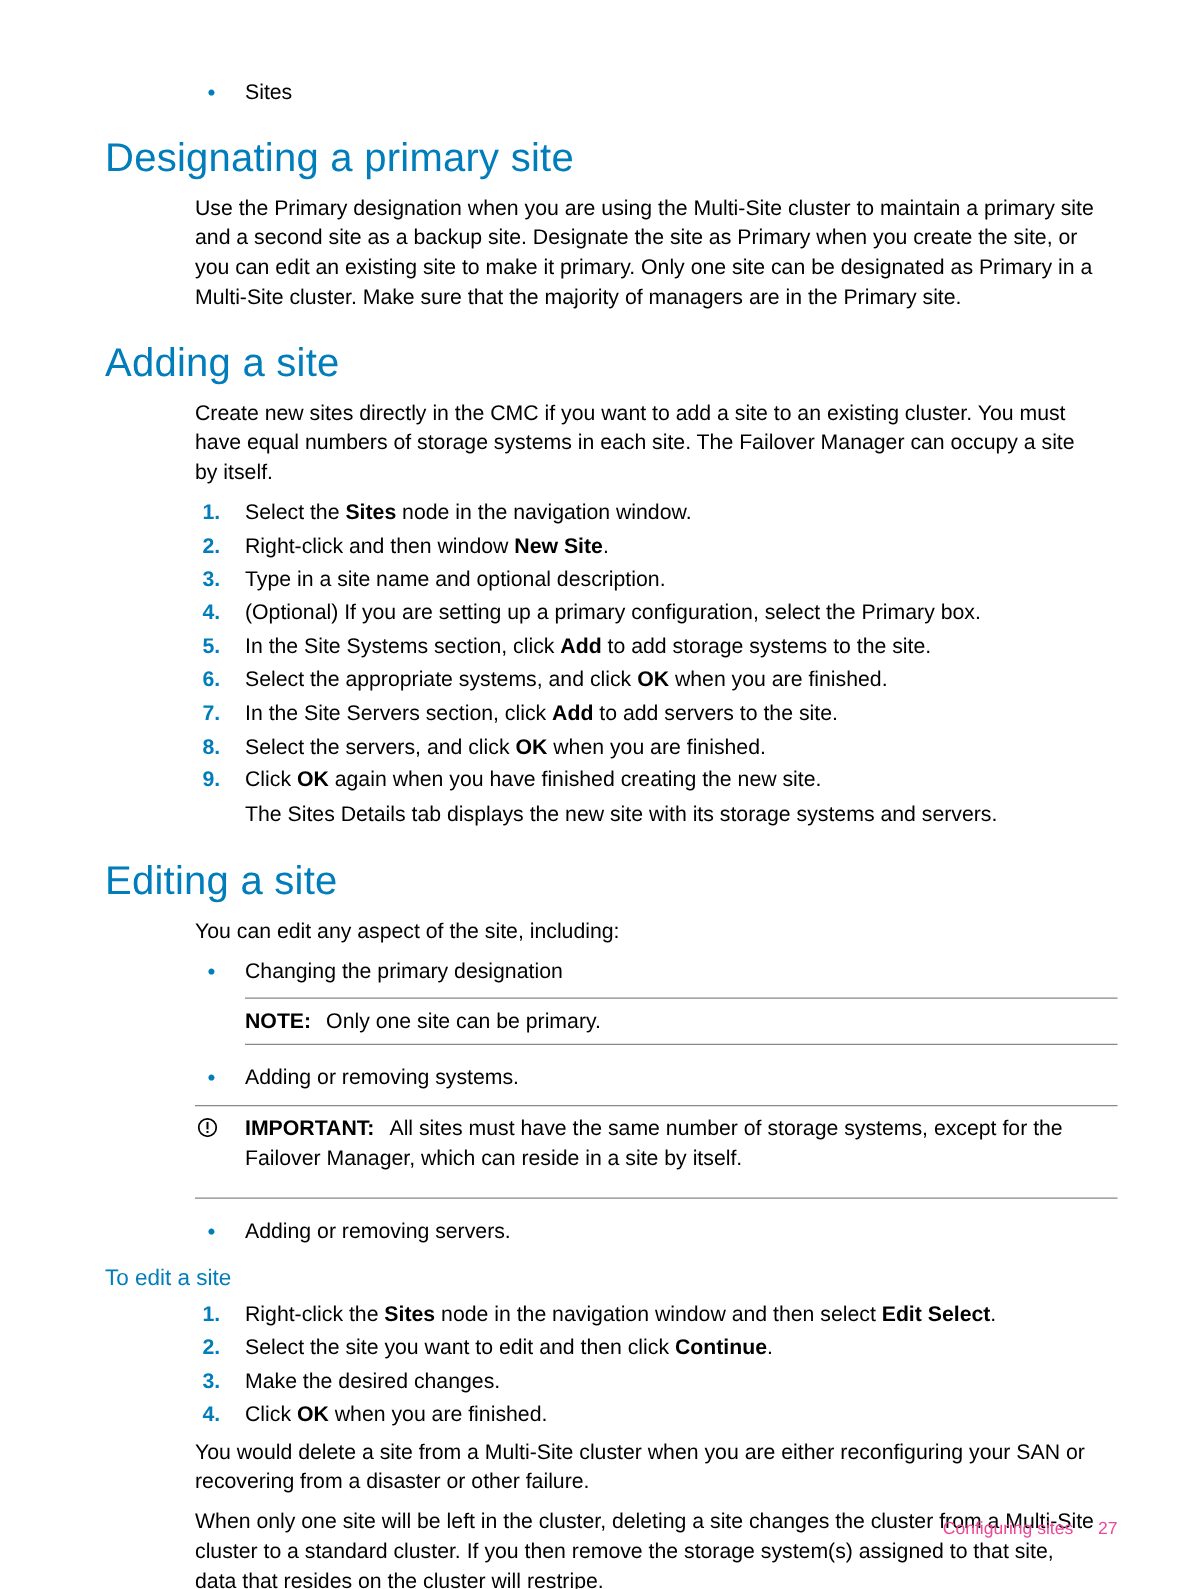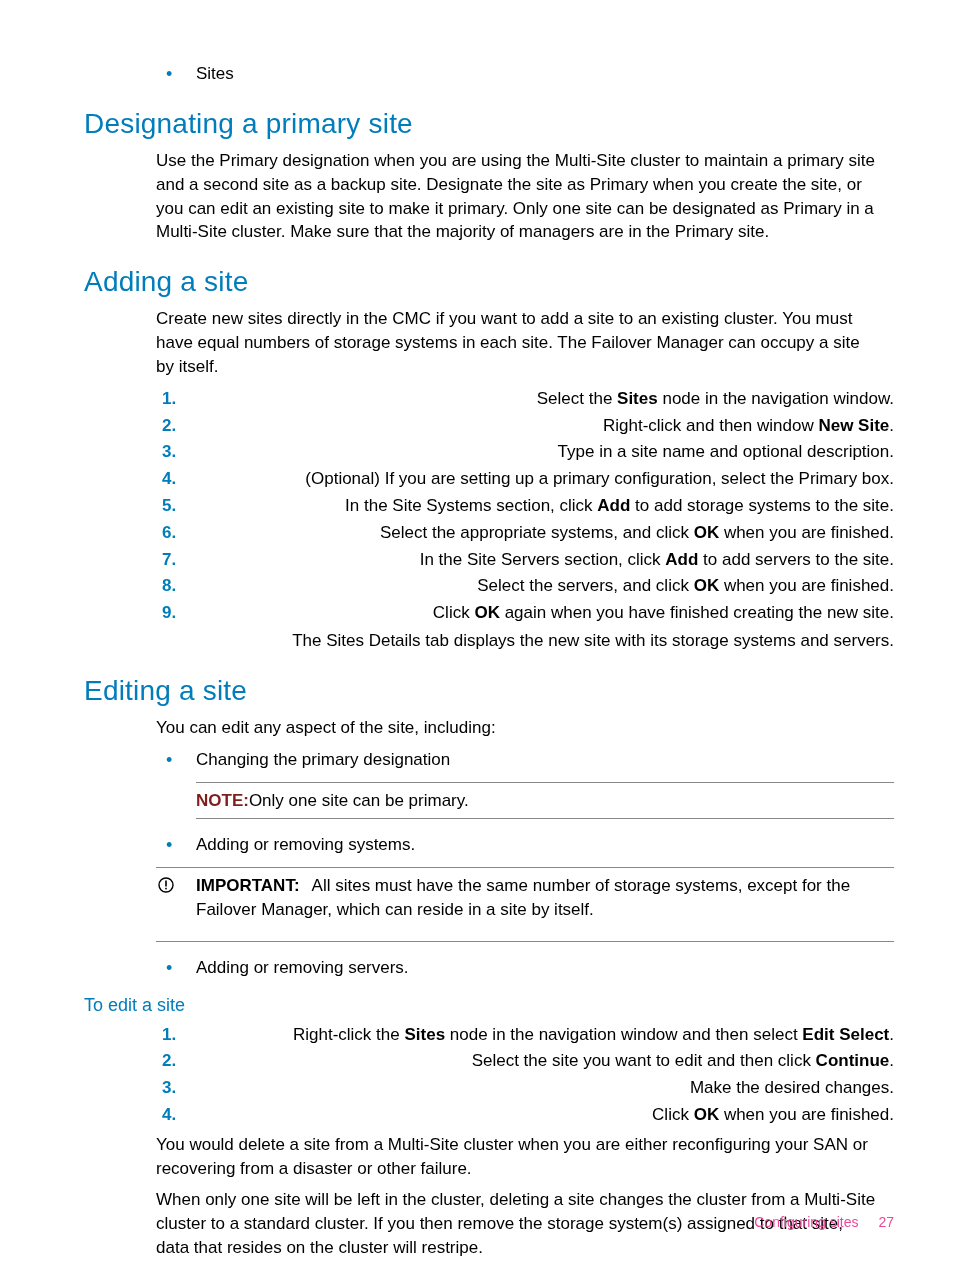--- a/index.html
+++ b/index.html
@@ -16,21 +16,21 @@
     box-sizing: border-box;
     font-size: 17px;
     line-height: 1.4;
   }
   .page {
     padding: 58px 60px 40px 84px;
   }
   h2.section {
     color: #007dba;
     font-weight: 400;
-    font-size: 28px;
+    font-size: 32px;
     margin: 18px 0 6px 0;
     letter-spacing: 0.2px;
   }
   h3.subsection {
     color: #007dba;
     font-weight: 400;
     font-size: 18px;
     margin: 14px 0 4px 0;
   }
   .body-indent { margin-left: 72px; }
@@ -51,21 +51,20 @@
     left: 10px;
     top: 0;
     color: #007dba;
     font-size: 18px;
   }
   ol.steps {
     list-style: none;
     counter-reset: step;
     padding: 0;
     margin: 4px 0;
-    text-align: right;
   }
   ol.steps > li {
     counter-increment: step;
     position: relative;
     padding-left: 40px;
     margin: 3px 0;
   }
   ol.steps > li::before {
     content: counter(step) ".";
     position: absolute;
@@ -74,21 +73,21 @@
     color: #007dba;
     font-weight: 700;
   }
   .b { font-weight: 700; }
   .note-box {
     border-top: 1px solid #888;
     border-bottom: 1px solid #888;
     margin: 10px 0 14px 40px;
     padding: 6px 0;
   }
-  .note-label { color: #7f1d1d; font-weight: 700; }
+  .note-label { color: #000000; font-weight: 700; margin-right: 12px; }
   .imp-box {
     border-top: 1px solid #888;
     border-bottom: 1px solid #888;
     margin: 10px 0 14px 0;
     padding: 6px 0 19px 0;
     position: relative;
   }
   .imp-icon {
     position: absolute;
     left: 2px;

